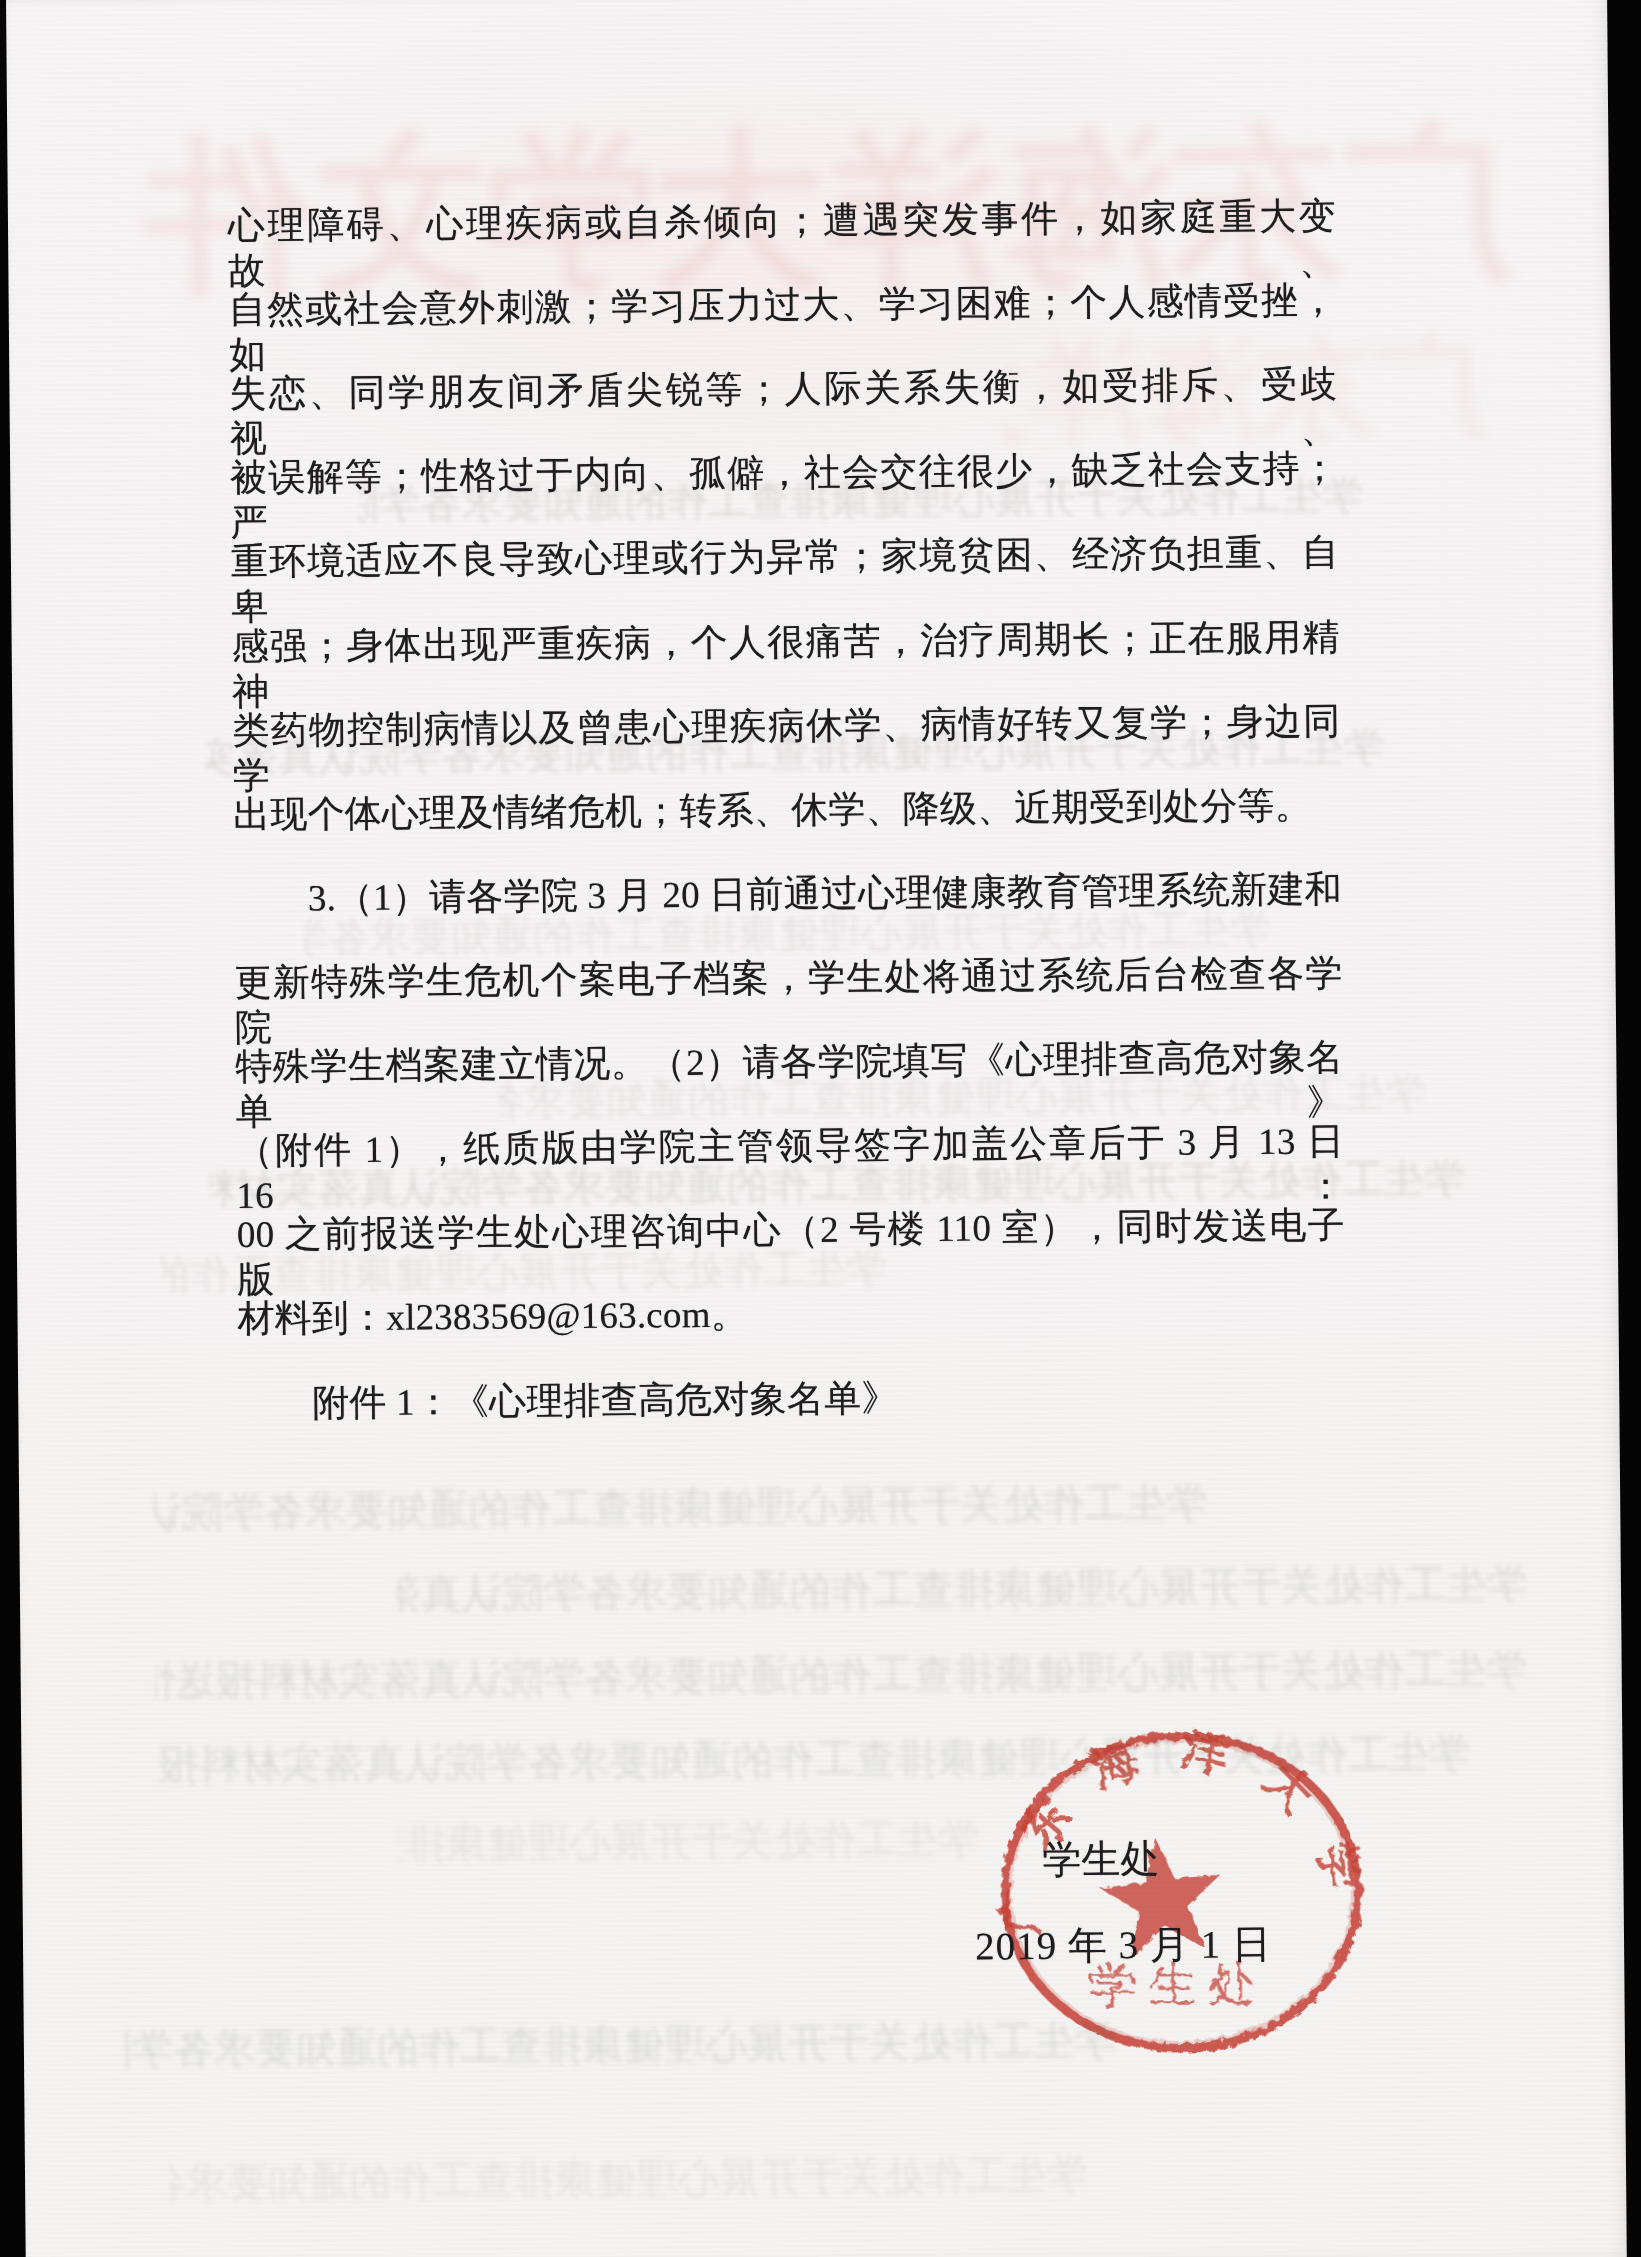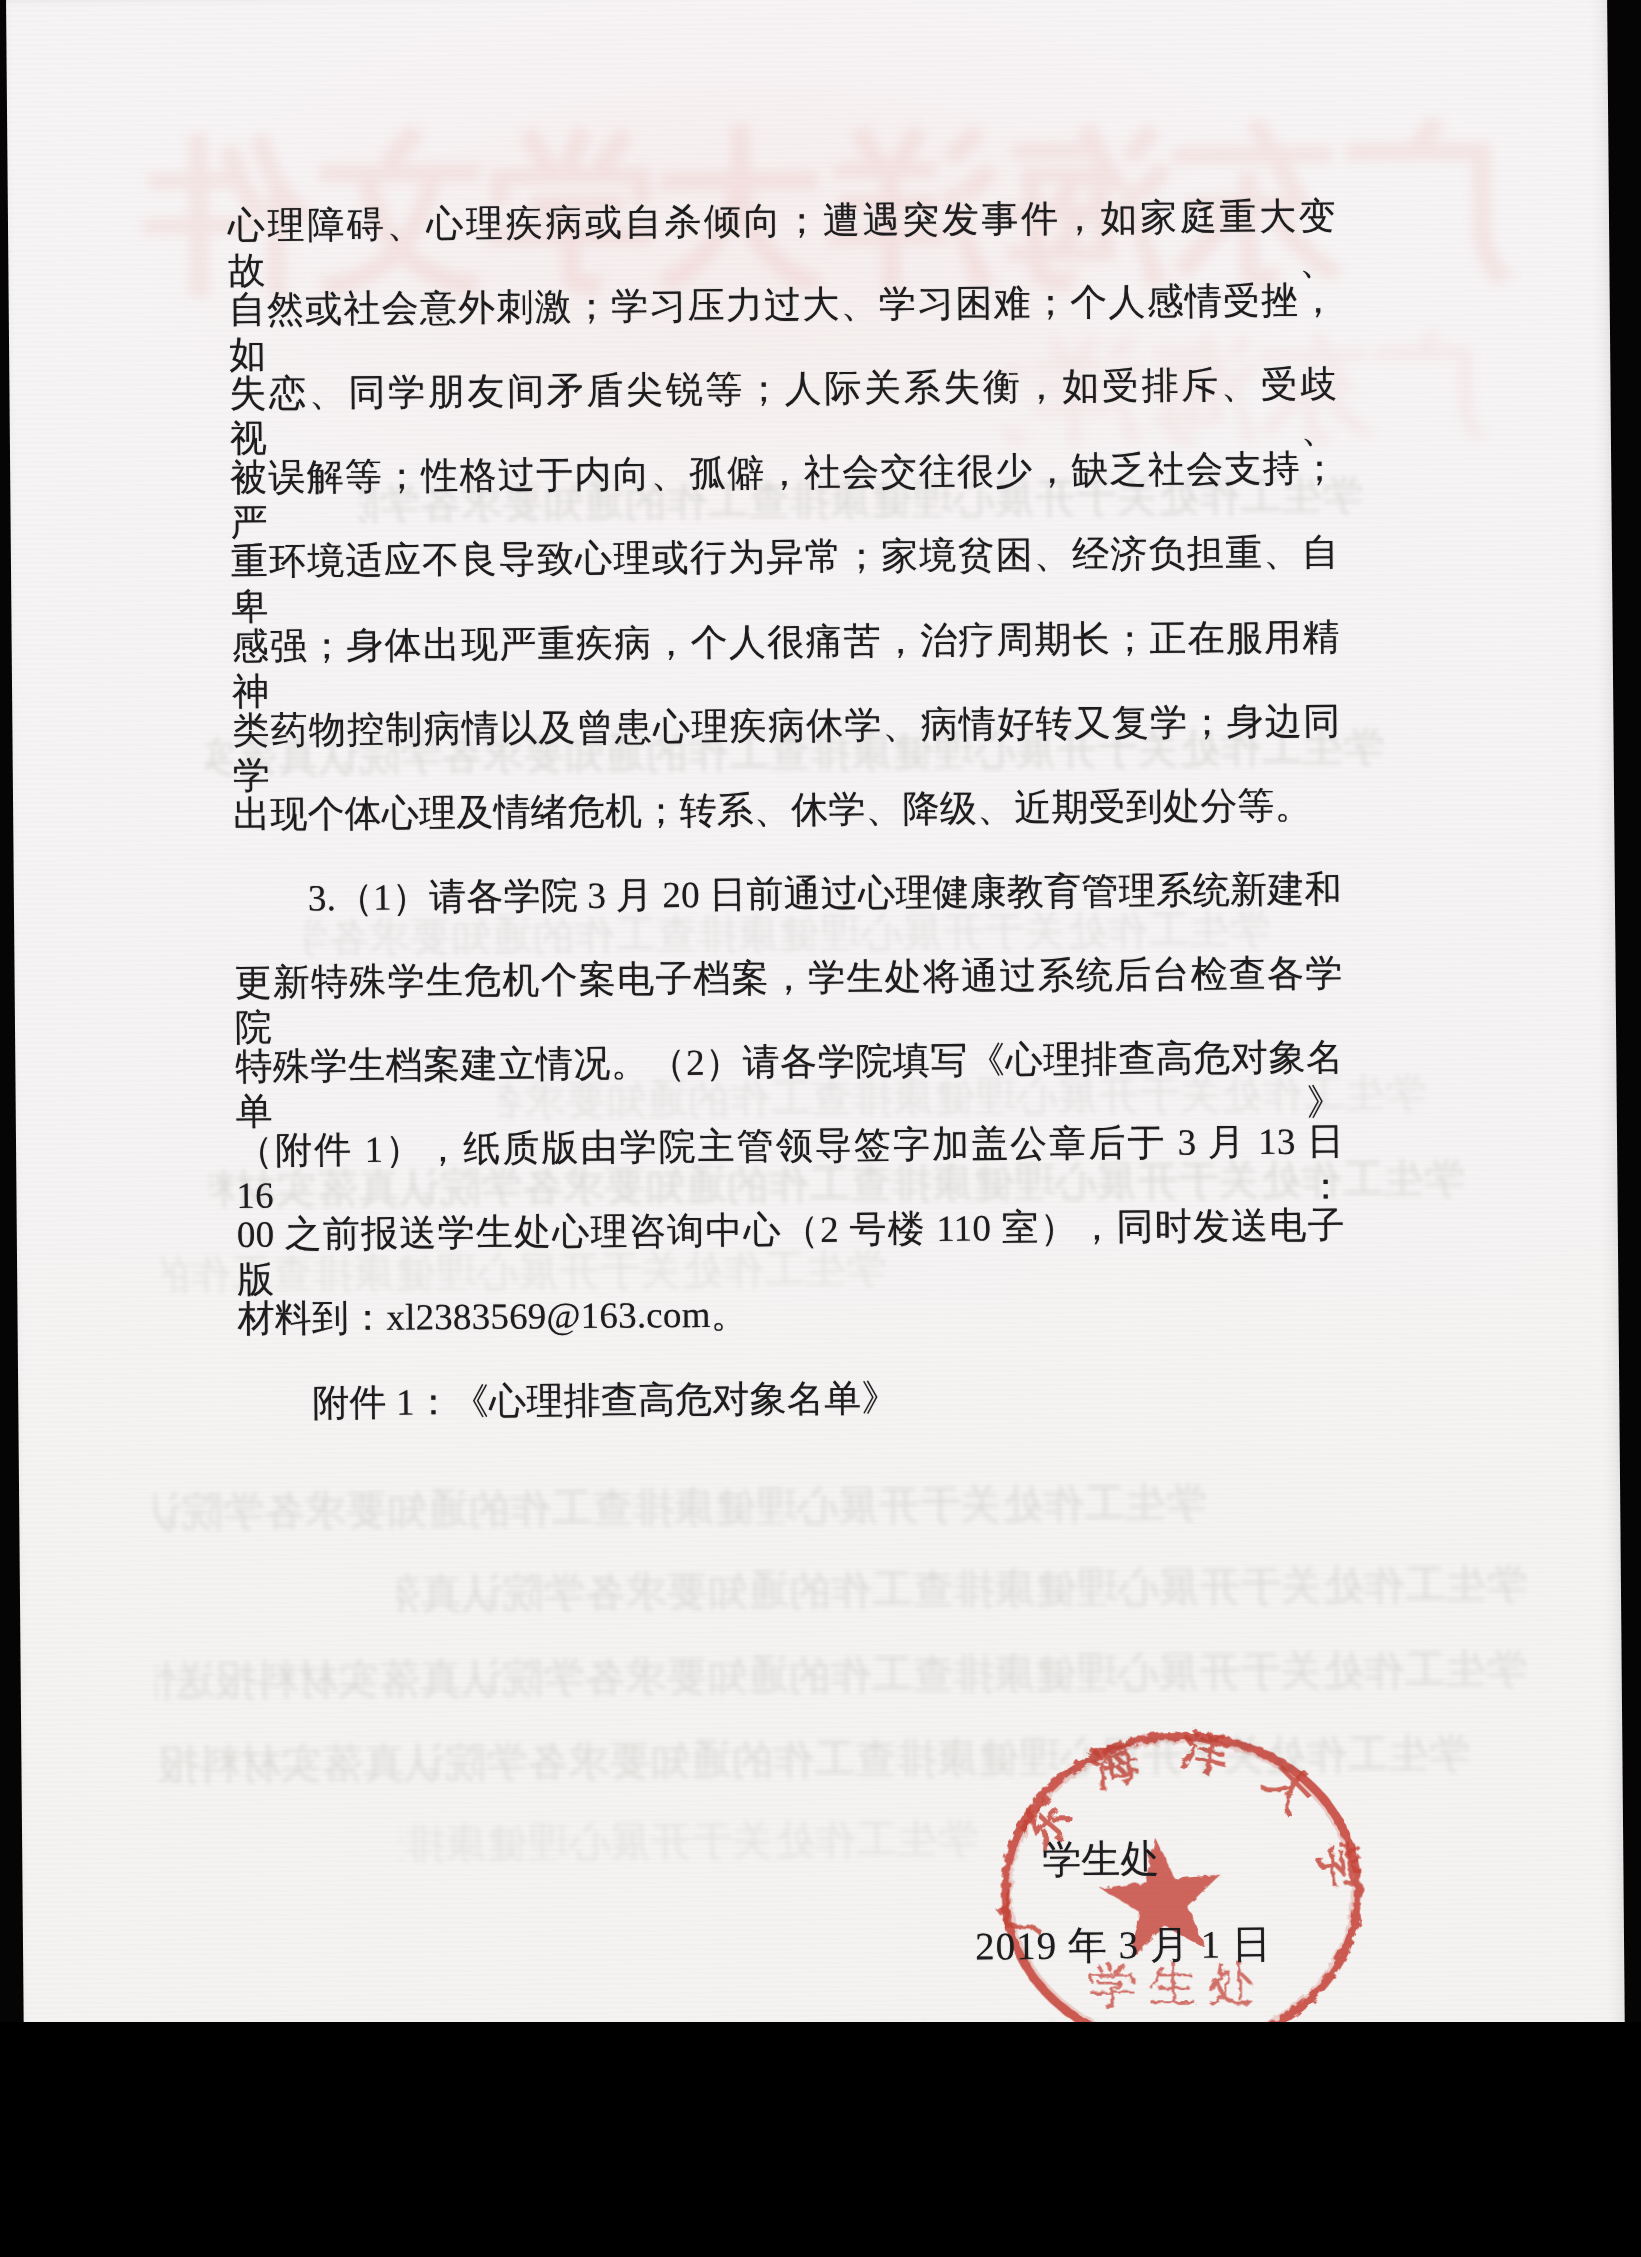--- a/index.html
+++ b/index.html
@@ -1,16 +1,16 @@
 <!DOCTYPE html>
 <html><head>
 <meta charset="utf-8">
 <style>
   html,body{margin:0;padding:0;background:#000;}
-  .canvas{position:relative;width:1641px;height:2022px;background:#050505;overflow:hidden;
+  .canvas{position:relative;width:1641px;height:2257px;background:#050505;overflow:hidden;
           font-family:"Liberation Serif","DejaVu Serif",serif;}
   
   .page{position:absolute;left:5.8px;top:-3.9px;width:1601px;height:2275px;
         background:linear-gradient(180deg,#f7f4f5 0%,#f5f3f3 45%,#f4f3f1 100%);
         transform:rotate(-0.5deg);transform-origin:0 0;
         box-shadow:inset -7.7px 0 13.5px rgba(0,0,0,0.05), inset 0 5.8px 9.7px rgba(0,0,0,0.04);}
   .page::before{content:"";position:absolute;inset:0;
         background:radial-gradient(869px 406px at 46% 12%,rgba(236,120,110,0.05),rgba(236,120,110,0) 70%),
                    repeating-linear-gradient(180deg,rgba(0,0,0,0.012) 0 1.9px,rgba(255,255,255,0) 1.9px 4.8px);
         pointer-events:none;}

